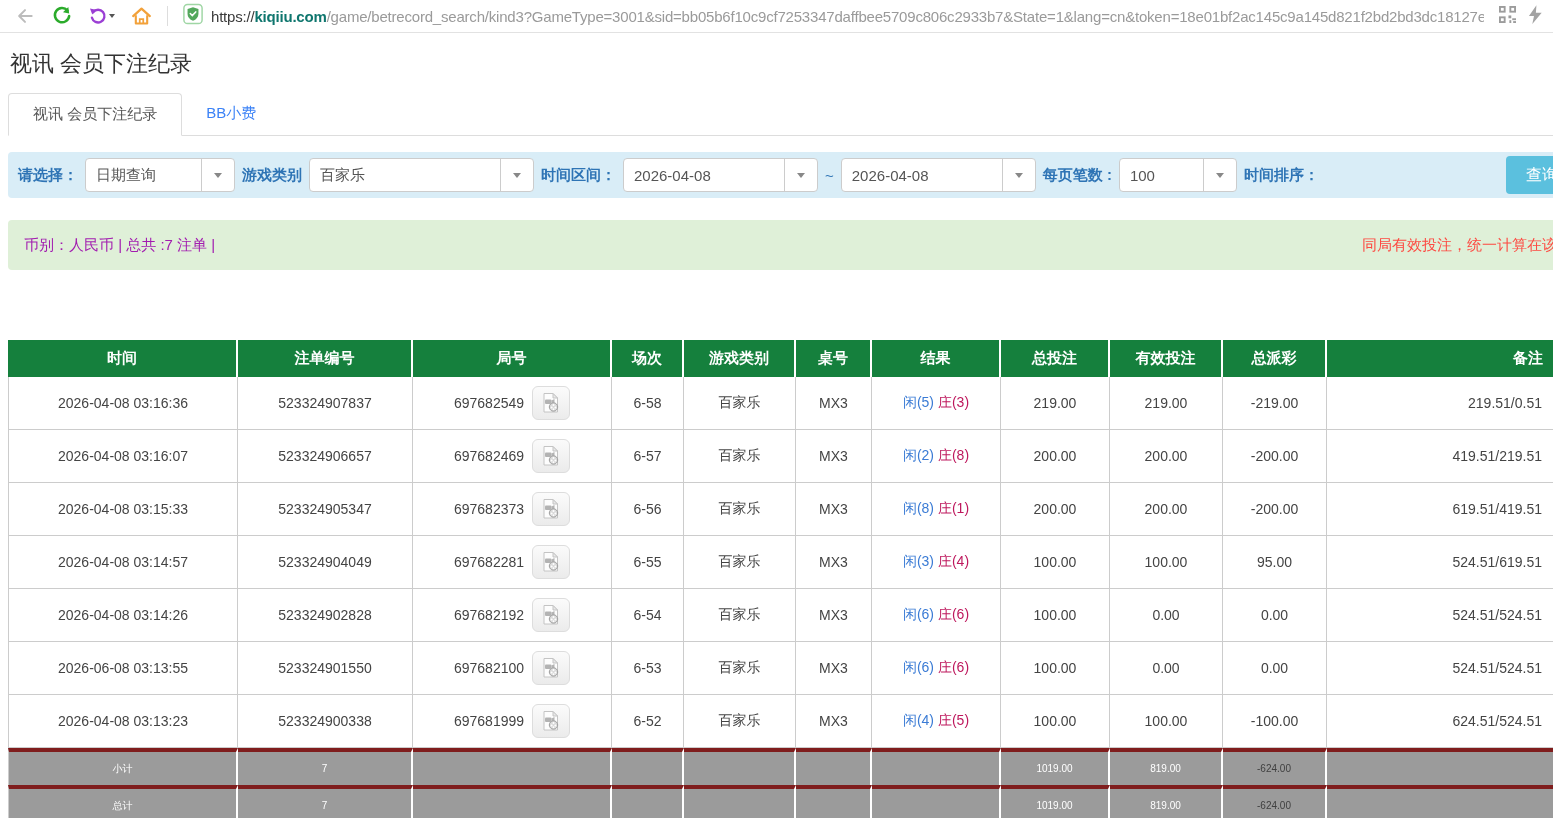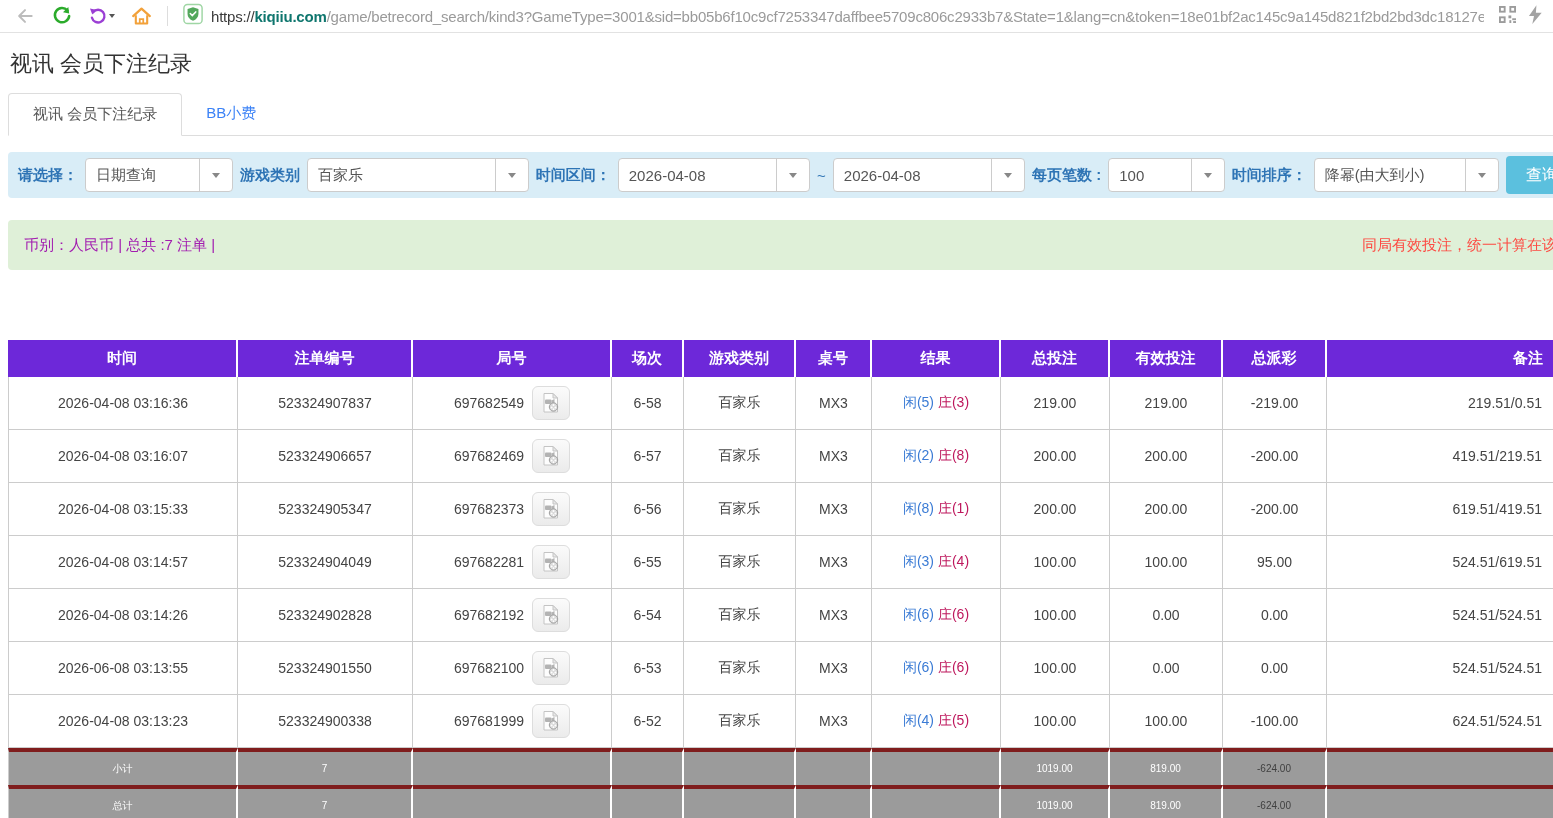--- a/index.html
+++ b/index.html
@@ -52,21 +52,21 @@
   
   .summary {
     margin-top:22px; width:1580px; height:50px; background:#dff0d8; border-radius:4px;
     display:flex; align-items:center; justify-content:space-between; padding:0 16px; font-size:15px;
   }
   .summary .left { color:#a21caf; }
   .summary .right { color:#fd4a42; }
   
   table.bets { margin-top:70px; width:1580px; table-layout:fixed; border-collapse:separate; border-spacing:0; }
   .bets th {
-    background:#6d28d9; color:#fff; font-size:15px; font-weight:bold; height:37px;
+    background:#15803d; color:#fff; font-size:15px; font-weight:bold; height:37px;
     border-right:2px solid #fff; text-align:center;
   }
   .bets th:last-child { border-right:none; text-align:right; padding-right:45px; }
   .bets td {
     background:#fff; height:53px; font-size:14px; color:#444; text-align:center;
     border-right:1px solid #ccc; border-bottom:1px solid #ccc;
   }
   .bets tbody td:first-child, .bets tfoot td:first-child { border-left:1px solid #ccc; }
   .bets td.remark { text-align:right; padding-right:45px; }
   .blue { color:#3a7bd5; }
@@ -187,26 +187,20 @@
         </span>
     </div>
     <span class="flabel">每页笔数 :</span>
     <div class="select w118">
       <span class="sel-text">100</span>
       <span class="sel-arrow">
           <i class="tri"></i>
         </span>
     </div>
     <span class="flabel">时间排序：</span>
-    <div class="select w188">
-      <span class="sel-text">降幂(由大到小)</span>
-      <span class="sel-arrow">
-          <i class="tri"></i>
-        </span>
-    </div>
     <button class="search-btn">查询</button>
   </div>
 
   <div class="summary">
     <span class="left">币别：人民币 | 总共 :7 注单 |</span>
     <span class="right">同局有效投注，统一计算在该局</span>
   </div>
 
   <table class="bets">
     <colgroup>

